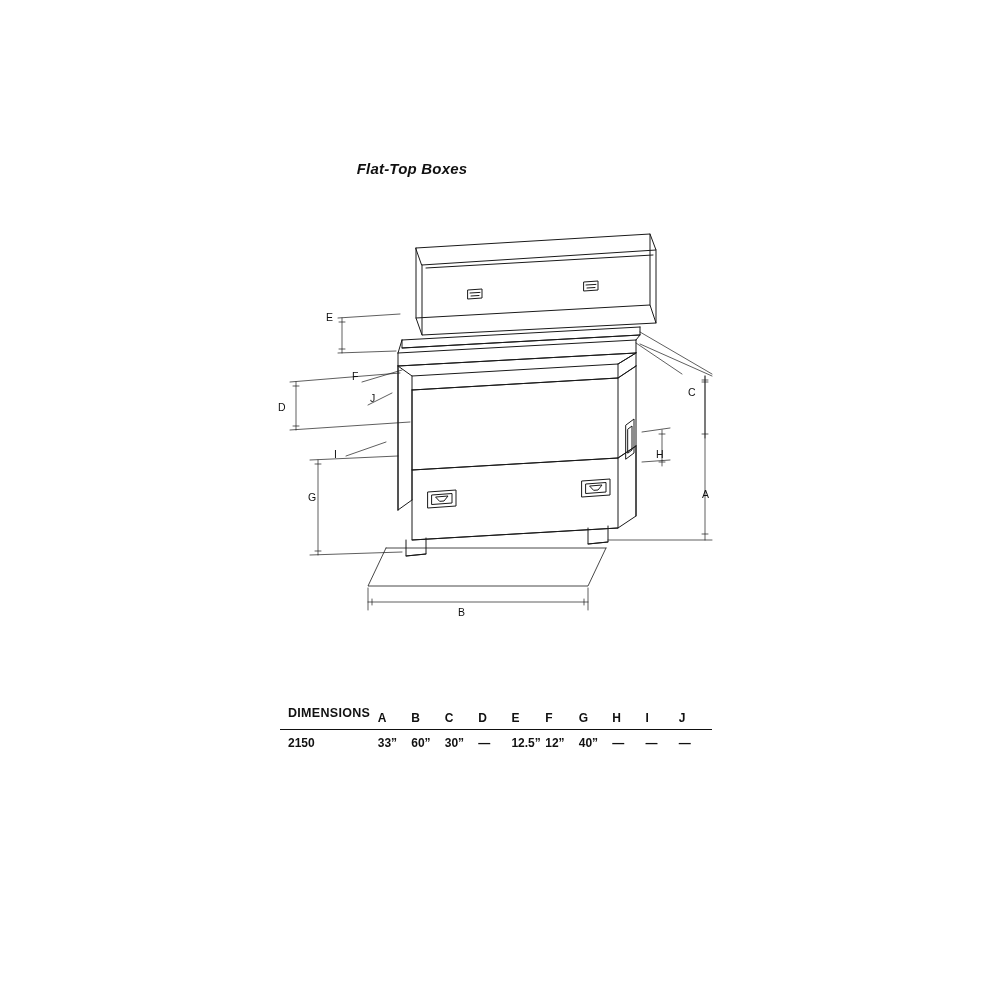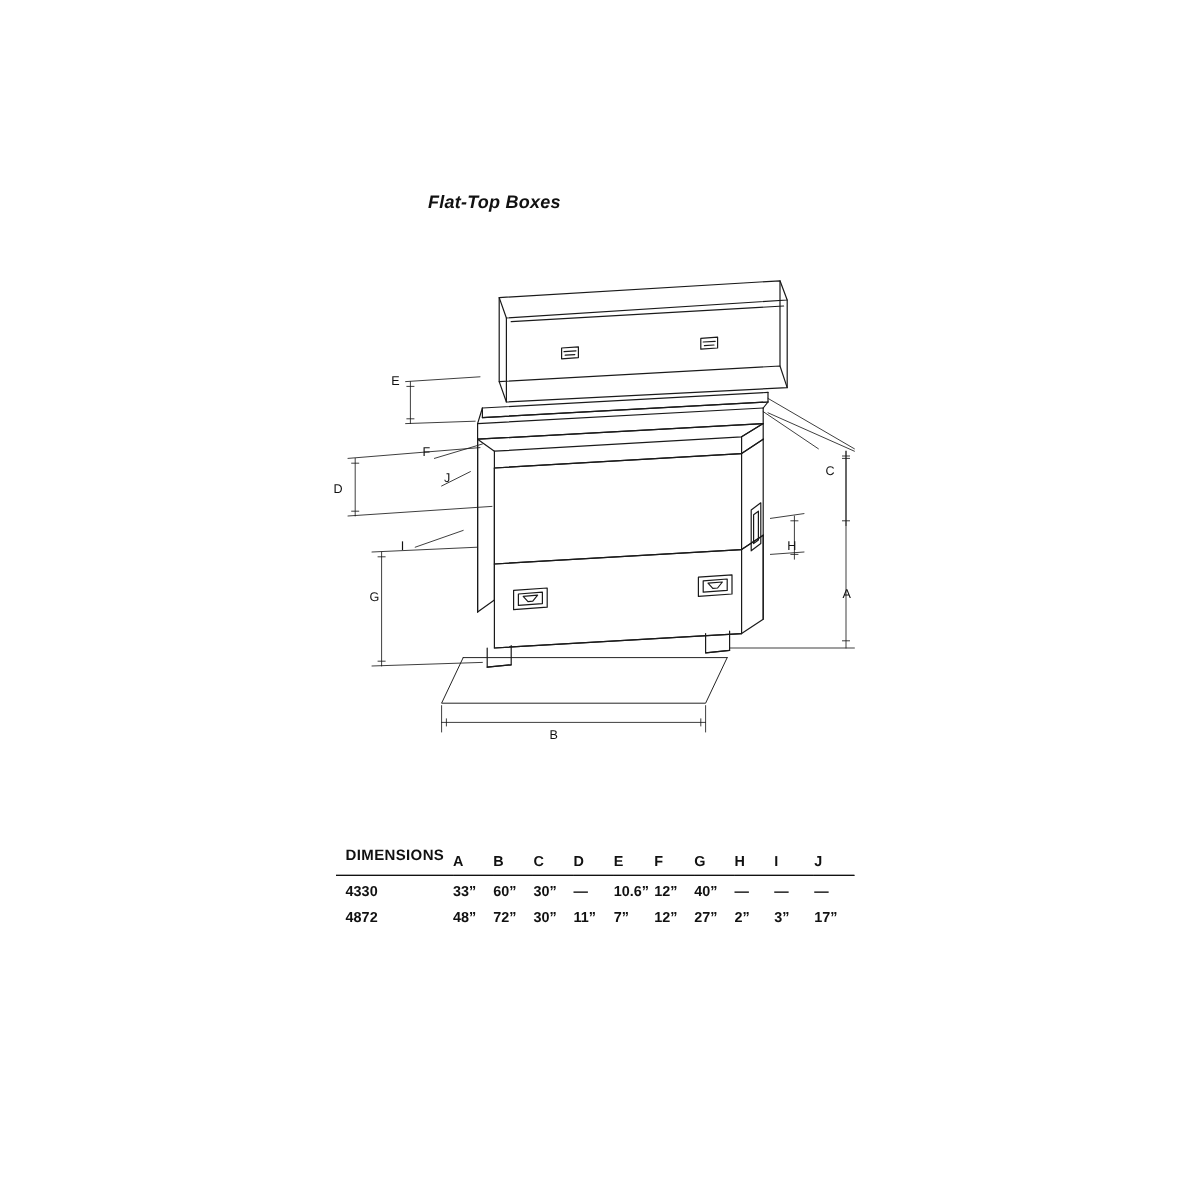--- a/index.html
+++ b/index.html
@@ -248,41 +248,28 @@
         <th>E</th>
         <th>F</th>
         <th>G</th>
         <th>H</th>
         <th>I</th>
         <th>J</th>
       </tr>
     </thead>
     <tbody>
       <tr>
-        <td class="model">4330</td>
+        <td class="model">2150</td>
         <td class="cell">33”</td>
         <td class="cell">60”</td>
         <td class="cell">30”</td>
         <td class="cell">—</td>
-        <td class="cell">10.6”</td>
+        <td class="cell">12.5”</td>
         <td class="cell">12”</td>
         <td class="cell">40”</td>
         <td class="cell">—</td>
         <td class="cell">—</td>
         <td class="cell">—</td>
-      </tr>
-      <tr>
-        <td class="model">4872</td>
-        <td class="cell">48”</td>
-        <td class="cell">72”</td>
-        <td class="cell">30”</td>
-        <td class="cell">11”</td>
-        <td class="cell">7”</td>
-        <td class="cell">12”</td>
-        <td class="cell">27”</td>
-        <td class="cell">2”</td>
-        <td class="cell">3”</td>
-        <td class="cell">17”</td>
       </tr>
     </tbody>
   </table>
 
 </div>
 
 </body></html>

